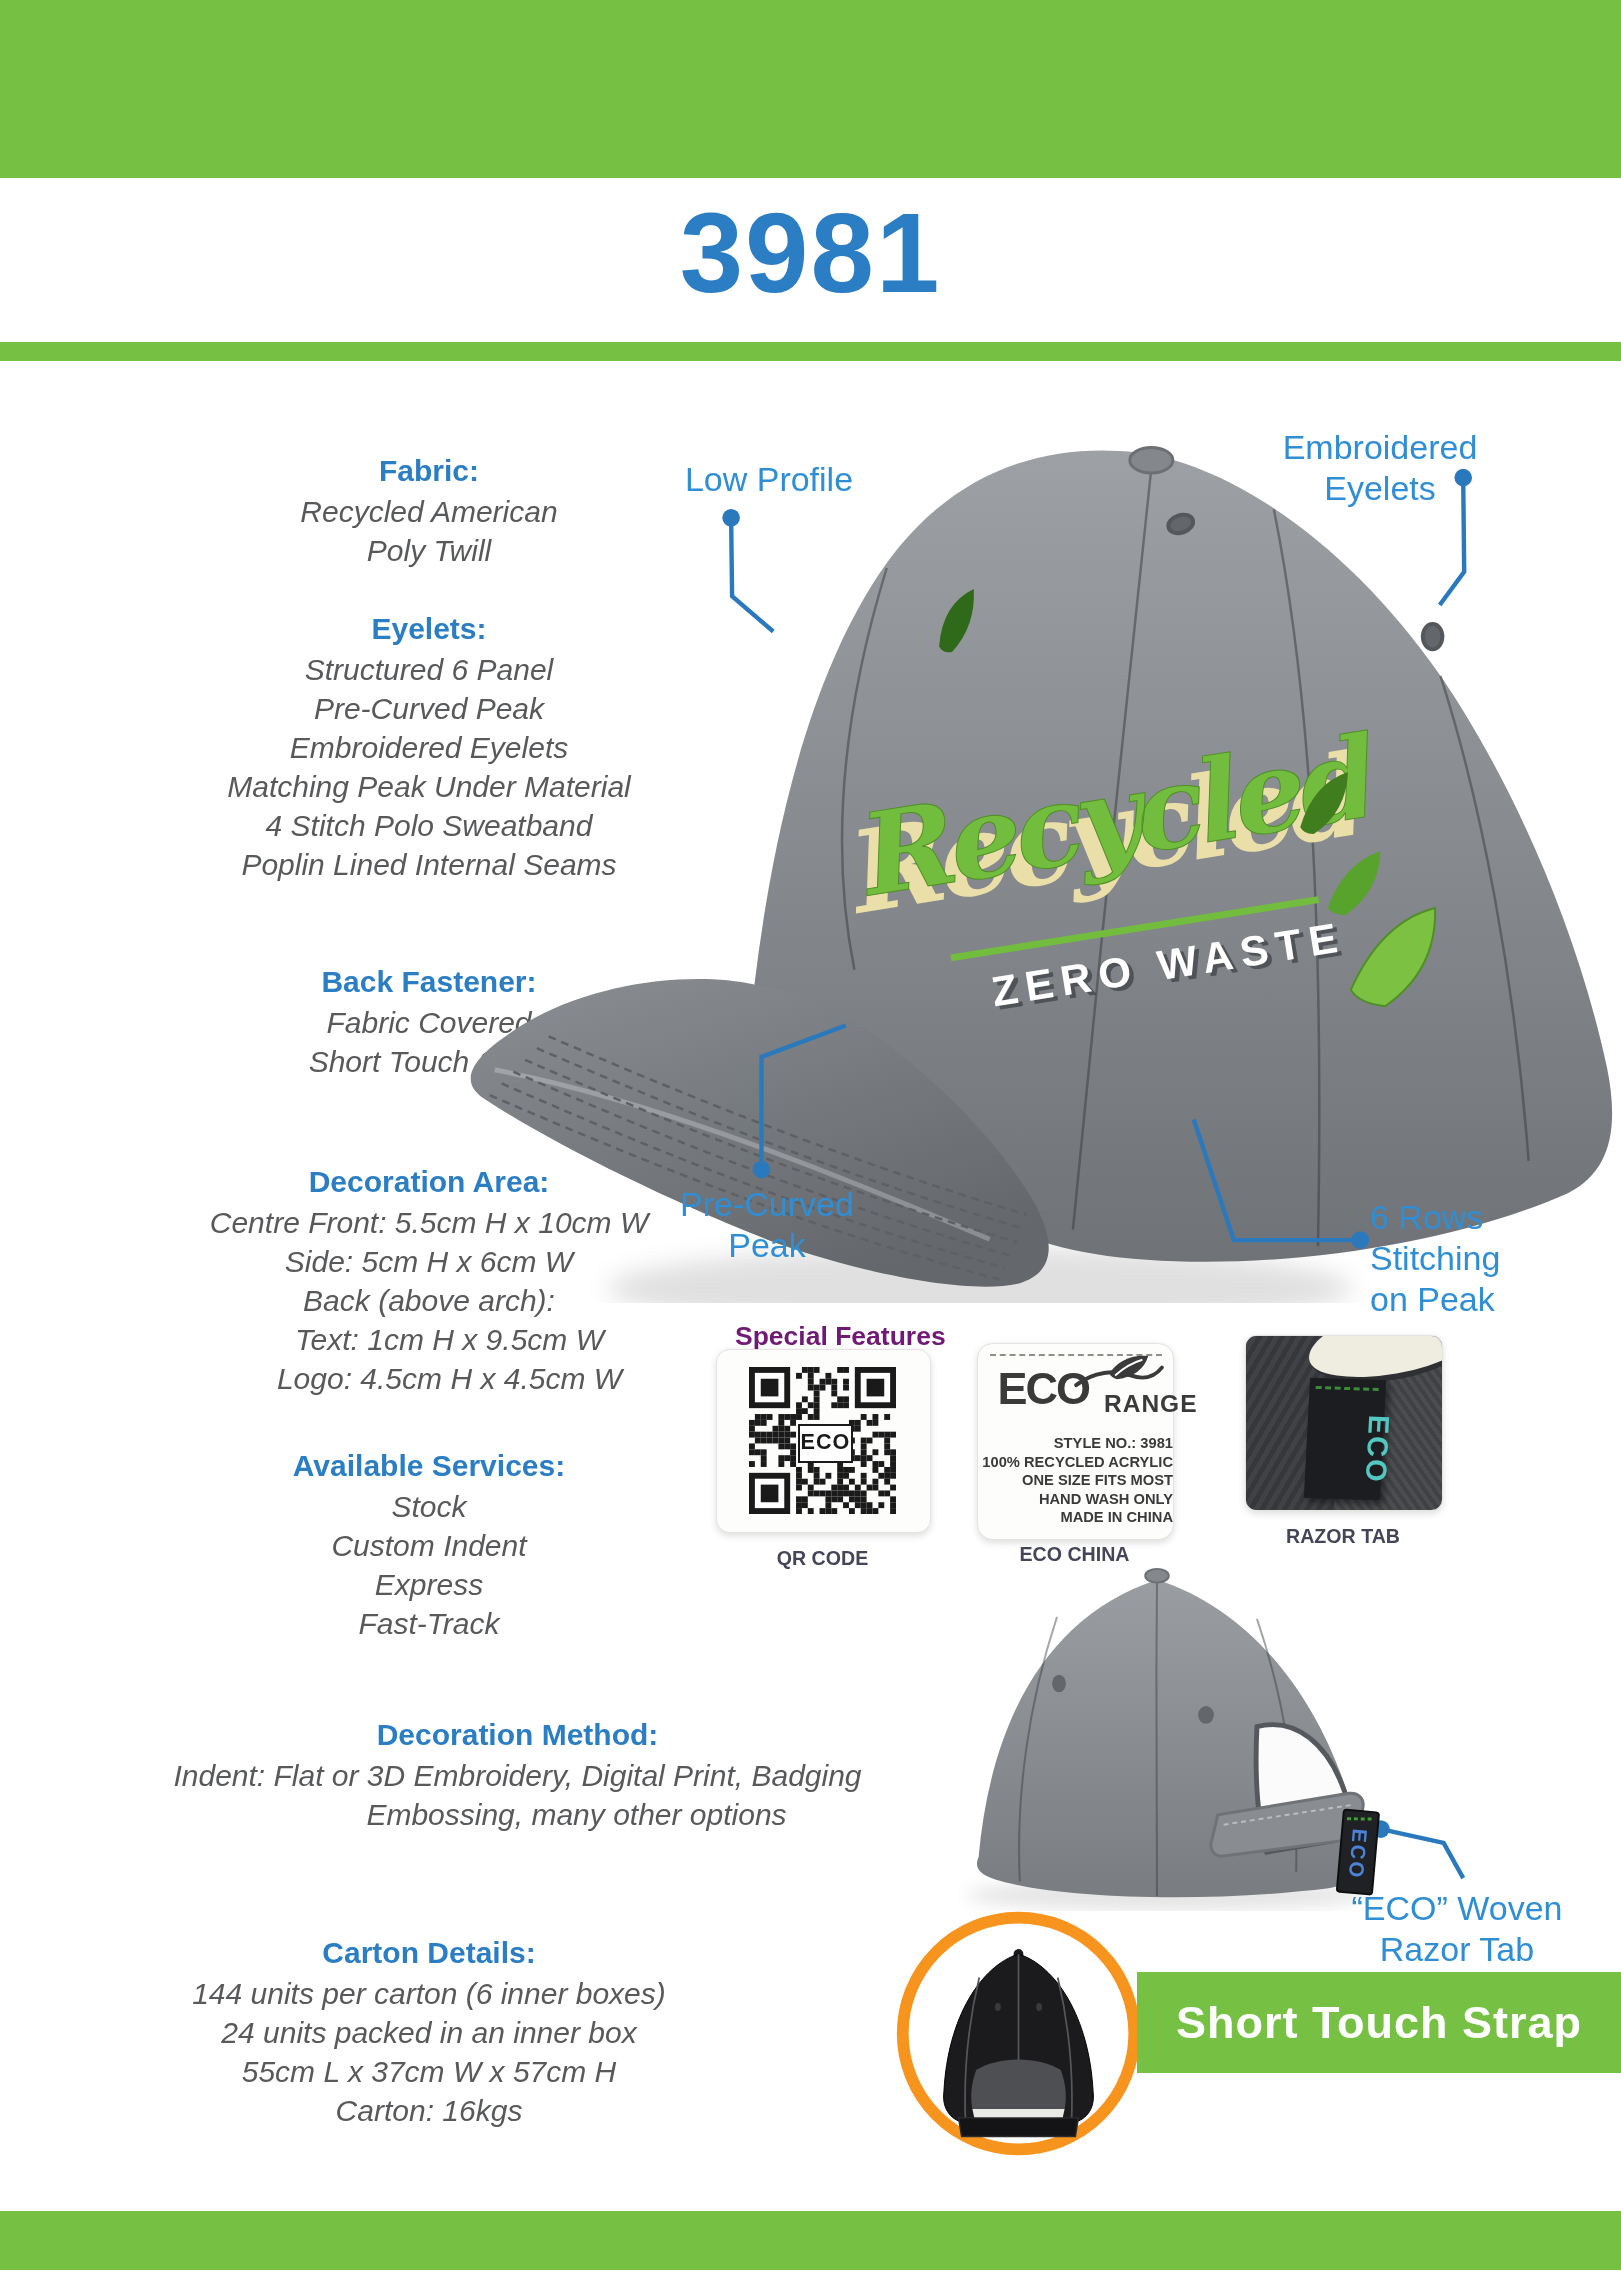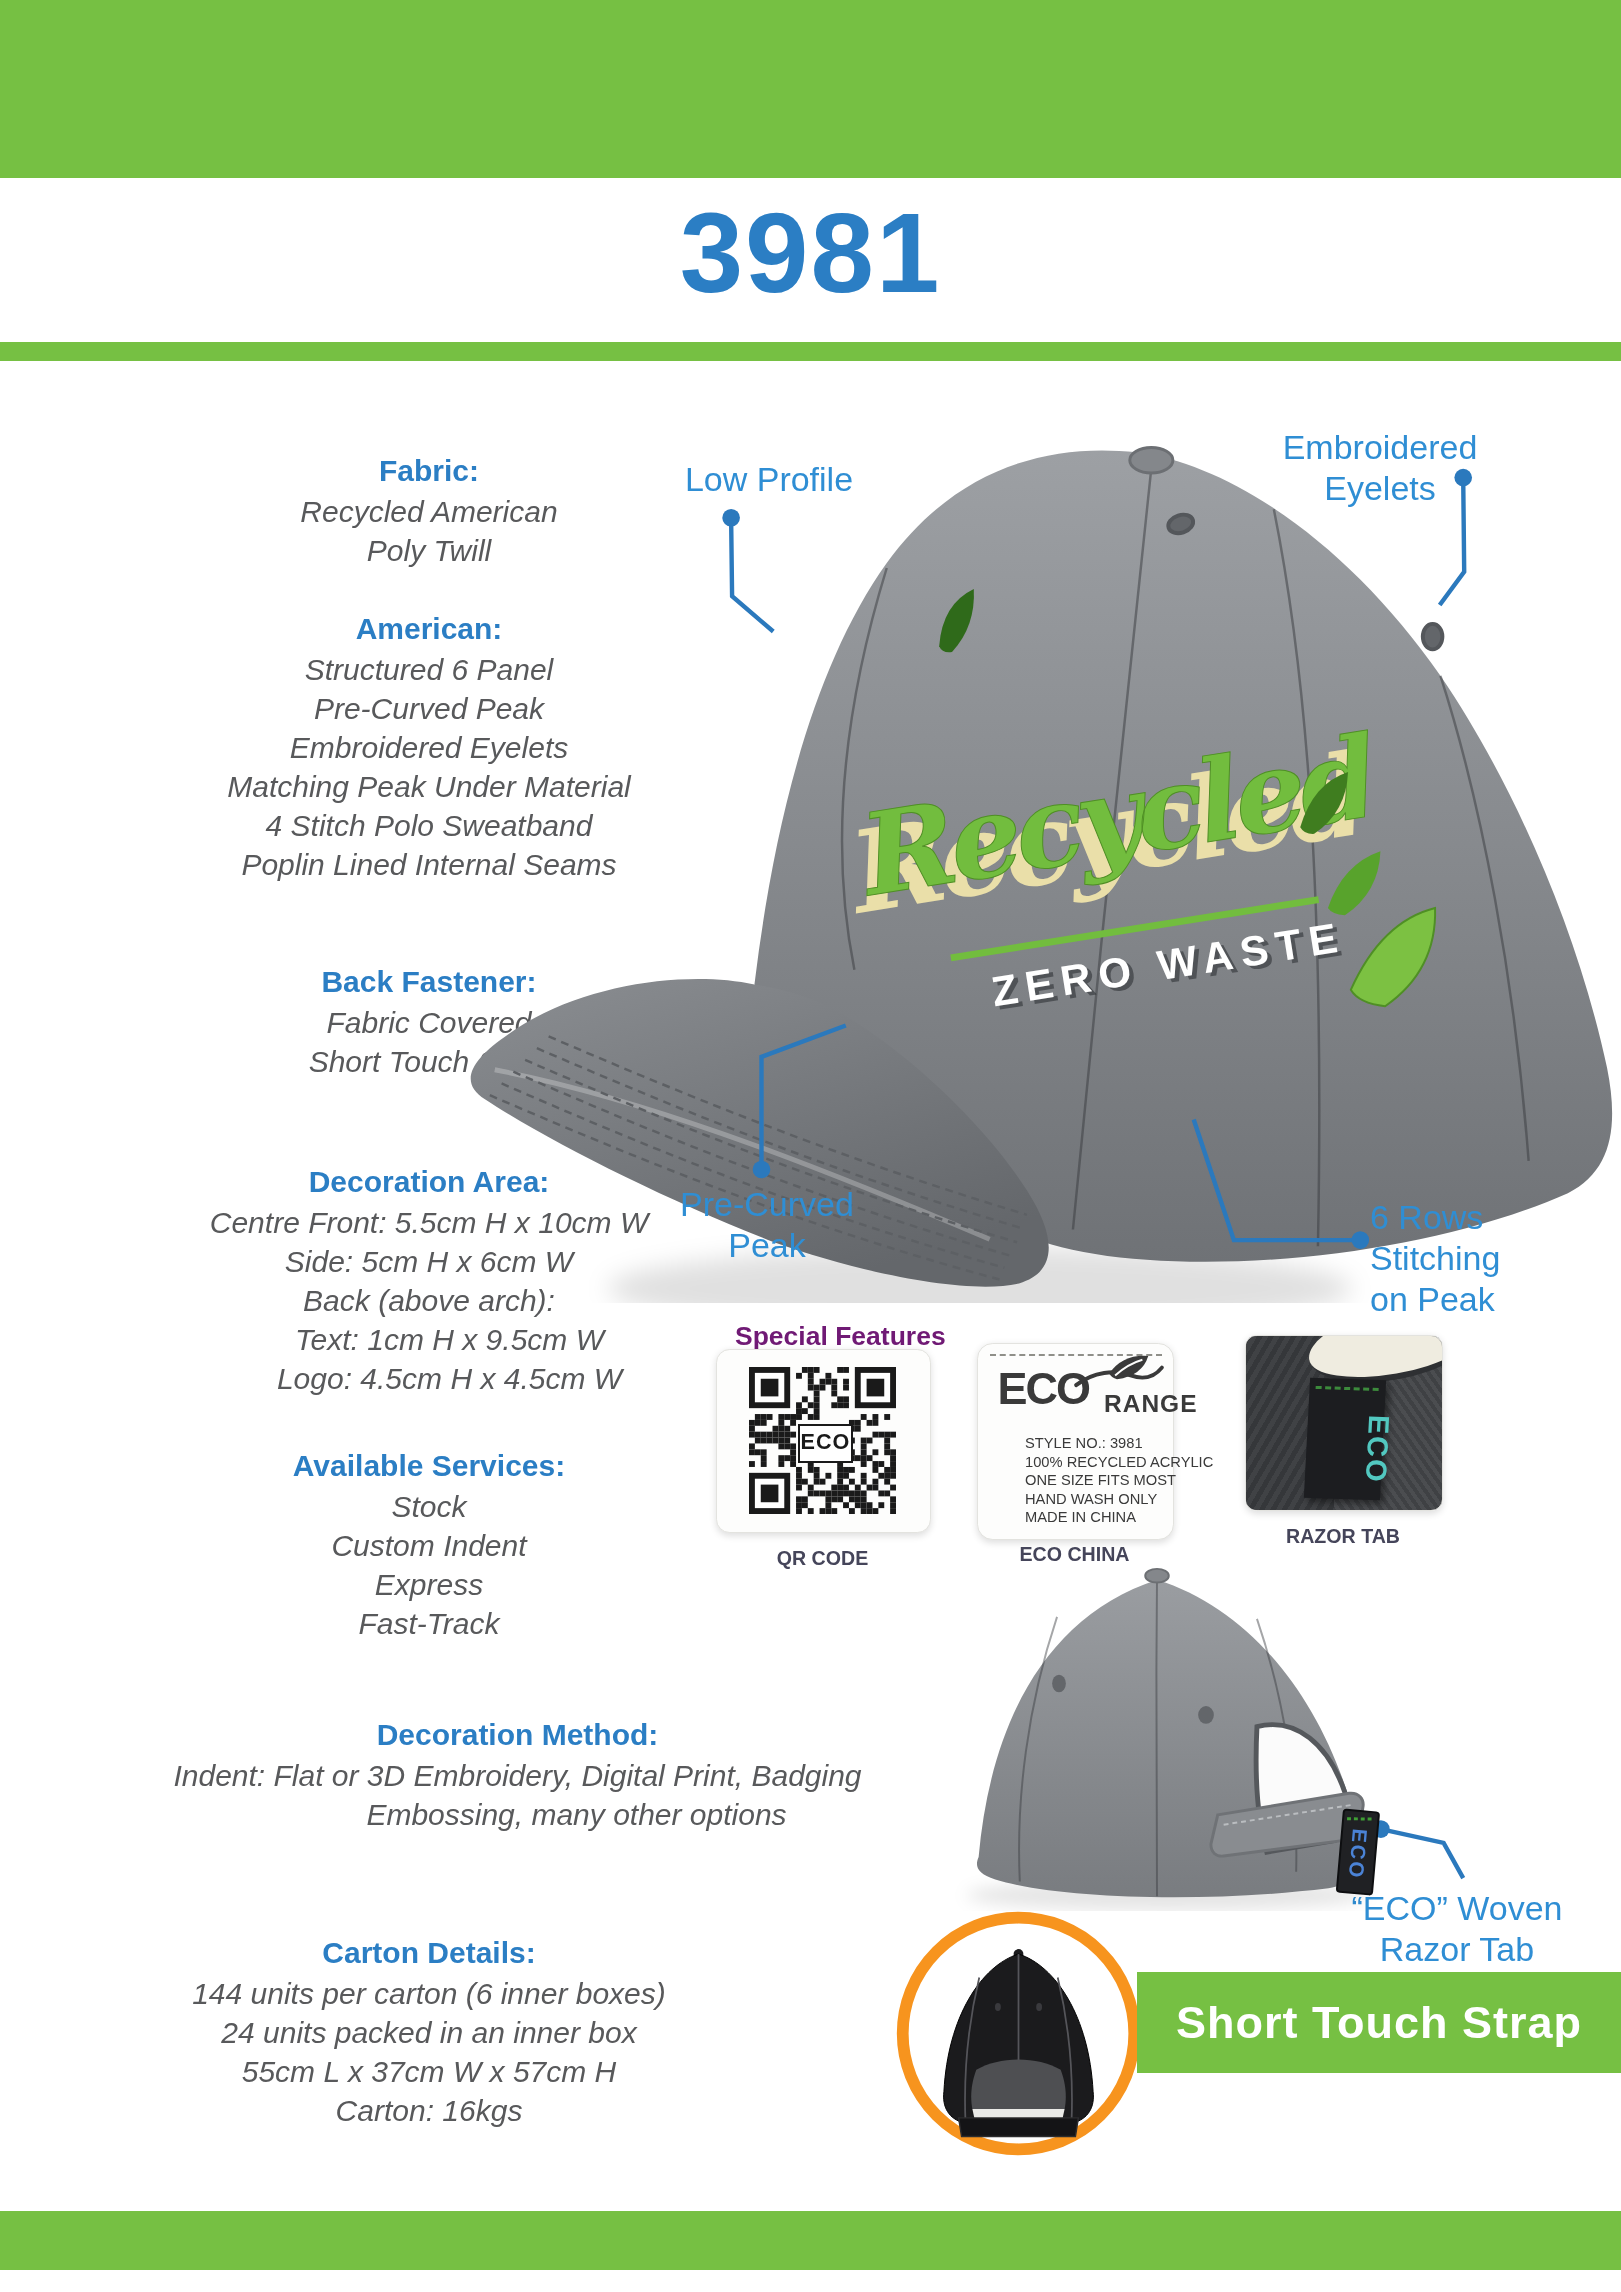--- a/index.html
+++ b/index.html
@@ -31,22 +31,22 @@
         border:2.9px solid #1a1a1a;font-size:21.6px;font-weight:bold;color:#1a1a1a;
         text-align:center;line-height:31px;letter-spacing:1px;}
   .caption{position:absolute;font-size:19.6px;font-weight:bold;color:#45455a;text-align:center;}
   .eco-card{left:977px;top:1343px;width:195px;height:195px;border-radius:15.7px;}
   .eco-stitch{position:absolute;left:11.8px;top:9.8px;width:172px;border-top:2.9px dashed #8f8f89;}
   .eco-brand-eco{position:absolute;left:19.6px;top:21.6px;font-size:45px;font-weight:bold;color:#3a3a3a;
         letter-spacing:-2px;line-height:45px;}
   .eco-brand-range{position:absolute;left:95px;top:46px;font-size:24.5px;font-weight:bold;color:#3a3a3a;
         letter-spacing:1px;margin-left:31px;}
   .eco-leafart{position:absolute;left:94px;top:7.8px;}
-  .eco-lines{position:absolute;left:0px;top:90px;width:195px;text-align:left;
-        font-size:14.7px;font-weight:normal;color:#3a3a3a;line-height:18.6px;letter-spacing:0px;margin-left:47px;}
+  .eco-lines{position:absolute;left:0px;top:90px;width:195px;text-align:right;
+        font-size:14.7px;font-weight:bold;color:#3a3a3a;line-height:18.6px;letter-spacing:0px;}
   .razor-card{left:1245px;top:1335px;width:196px;height:174px;border-radius:11.8px;overflow:hidden;
         background:repeating-linear-gradient(55deg,#3f4144 0 3.9px,#4b4d50 3.9px 7.8px);}
   .razor-shade{position:absolute;left:0;top:0;width:88px;height:174px;
         background:repeating-linear-gradient(120deg,#35373a 0 4.9px,#404245 4.9px 9.8px);}
   .razor-sweatband{position:absolute;right:-33px;top:-25.5px;width:167px;height:63px;background:#efece0;
         border-bottom:6.9px solid #2e3033;border-radius:50%;transform:rotate(-10deg);}
   .razor-tab{position:absolute;left:61px;top:43px;width:76px;height:120px;background:#1c1d20;
         transform:skew(-3deg,2deg);box-shadow:3.9px 3.9px 7.8px rgba(0,0,0,0.45);}
   .razor-tab-stitch{position:absolute;left:5.9px;top:7.8px;width:63px;border-top:3.9px dashed #3c8a3c;}
   .razor-tab-text{position:absolute;left:0px;top:19.6px;width:76px;text-align:center;
@@ -69,21 +69,21 @@
   <h1 class="product-code">3981</h1>
   <div class="bar divider-bar"></div>
 
   <section class="tblock" style="top:449px">
     <h2 class="h">Fabric:</h2>
     <div class="ln">Recycled American</div>
     <div class="ln">Poly Twill</div>
   </section>
 
   <section class="tblock" style="top:607px">
-    <h2 class="h">American:</h2>
+    <h2 class="h">Eyelets:</h2>
     <div class="ln">Structured 6 Panel</div>
     <div class="ln">Pre-Curved Peak</div>
     <div class="ln">Embroidered Eyelets</div>
     <div class="ln">Matching Peak Under Material</div>
     <div class="ln">4 Stitch Polo Sweatband</div>
     <div class="ln">Poplin Lined Internal Seams</div>
   </section>
 
   <section class="tblock" style="top:960px">
     <h2 class="h">Back Fastener:</h2>

